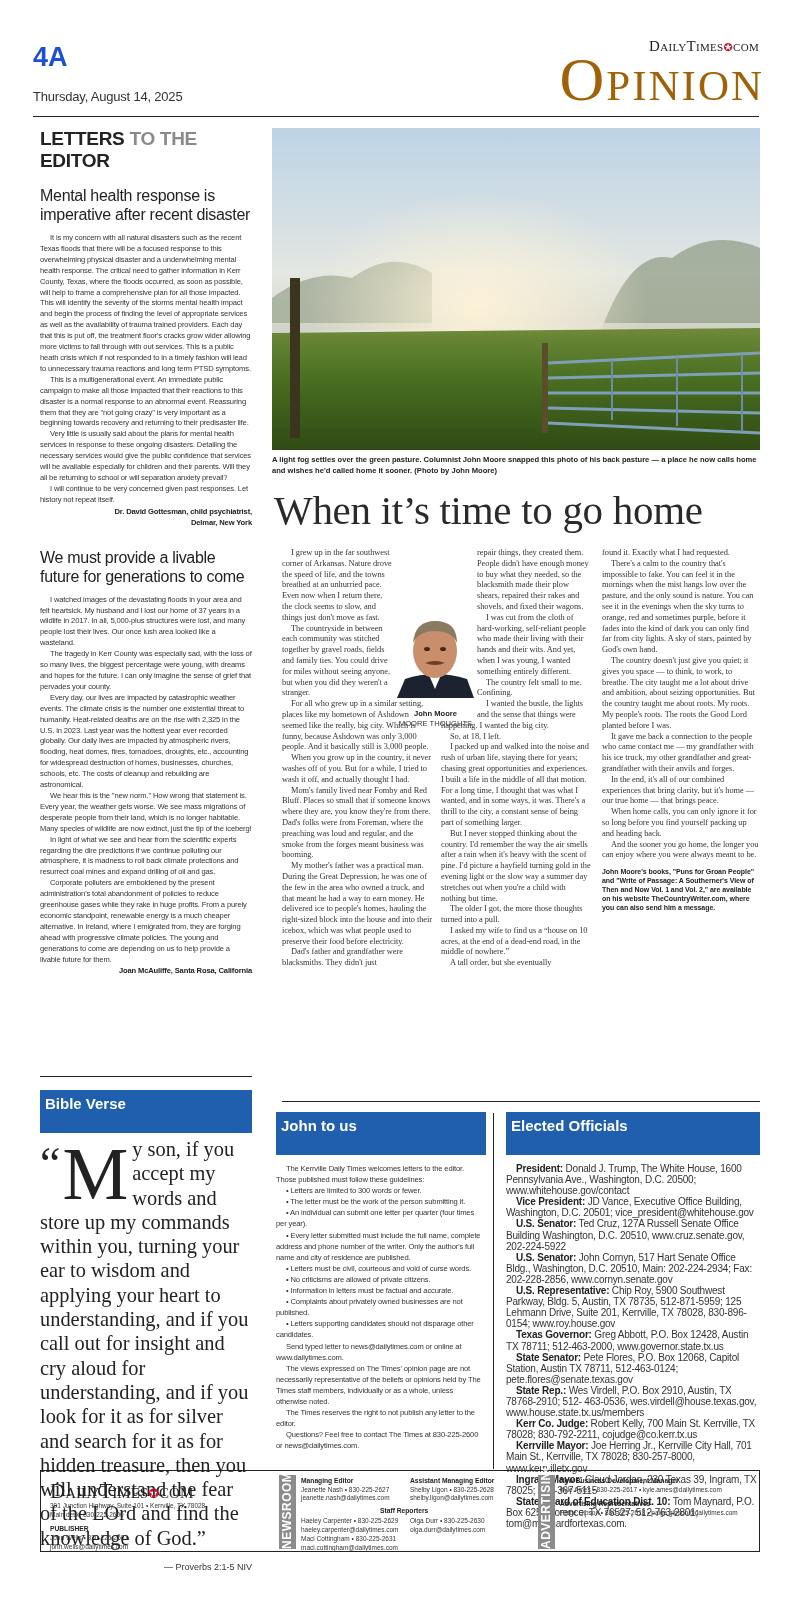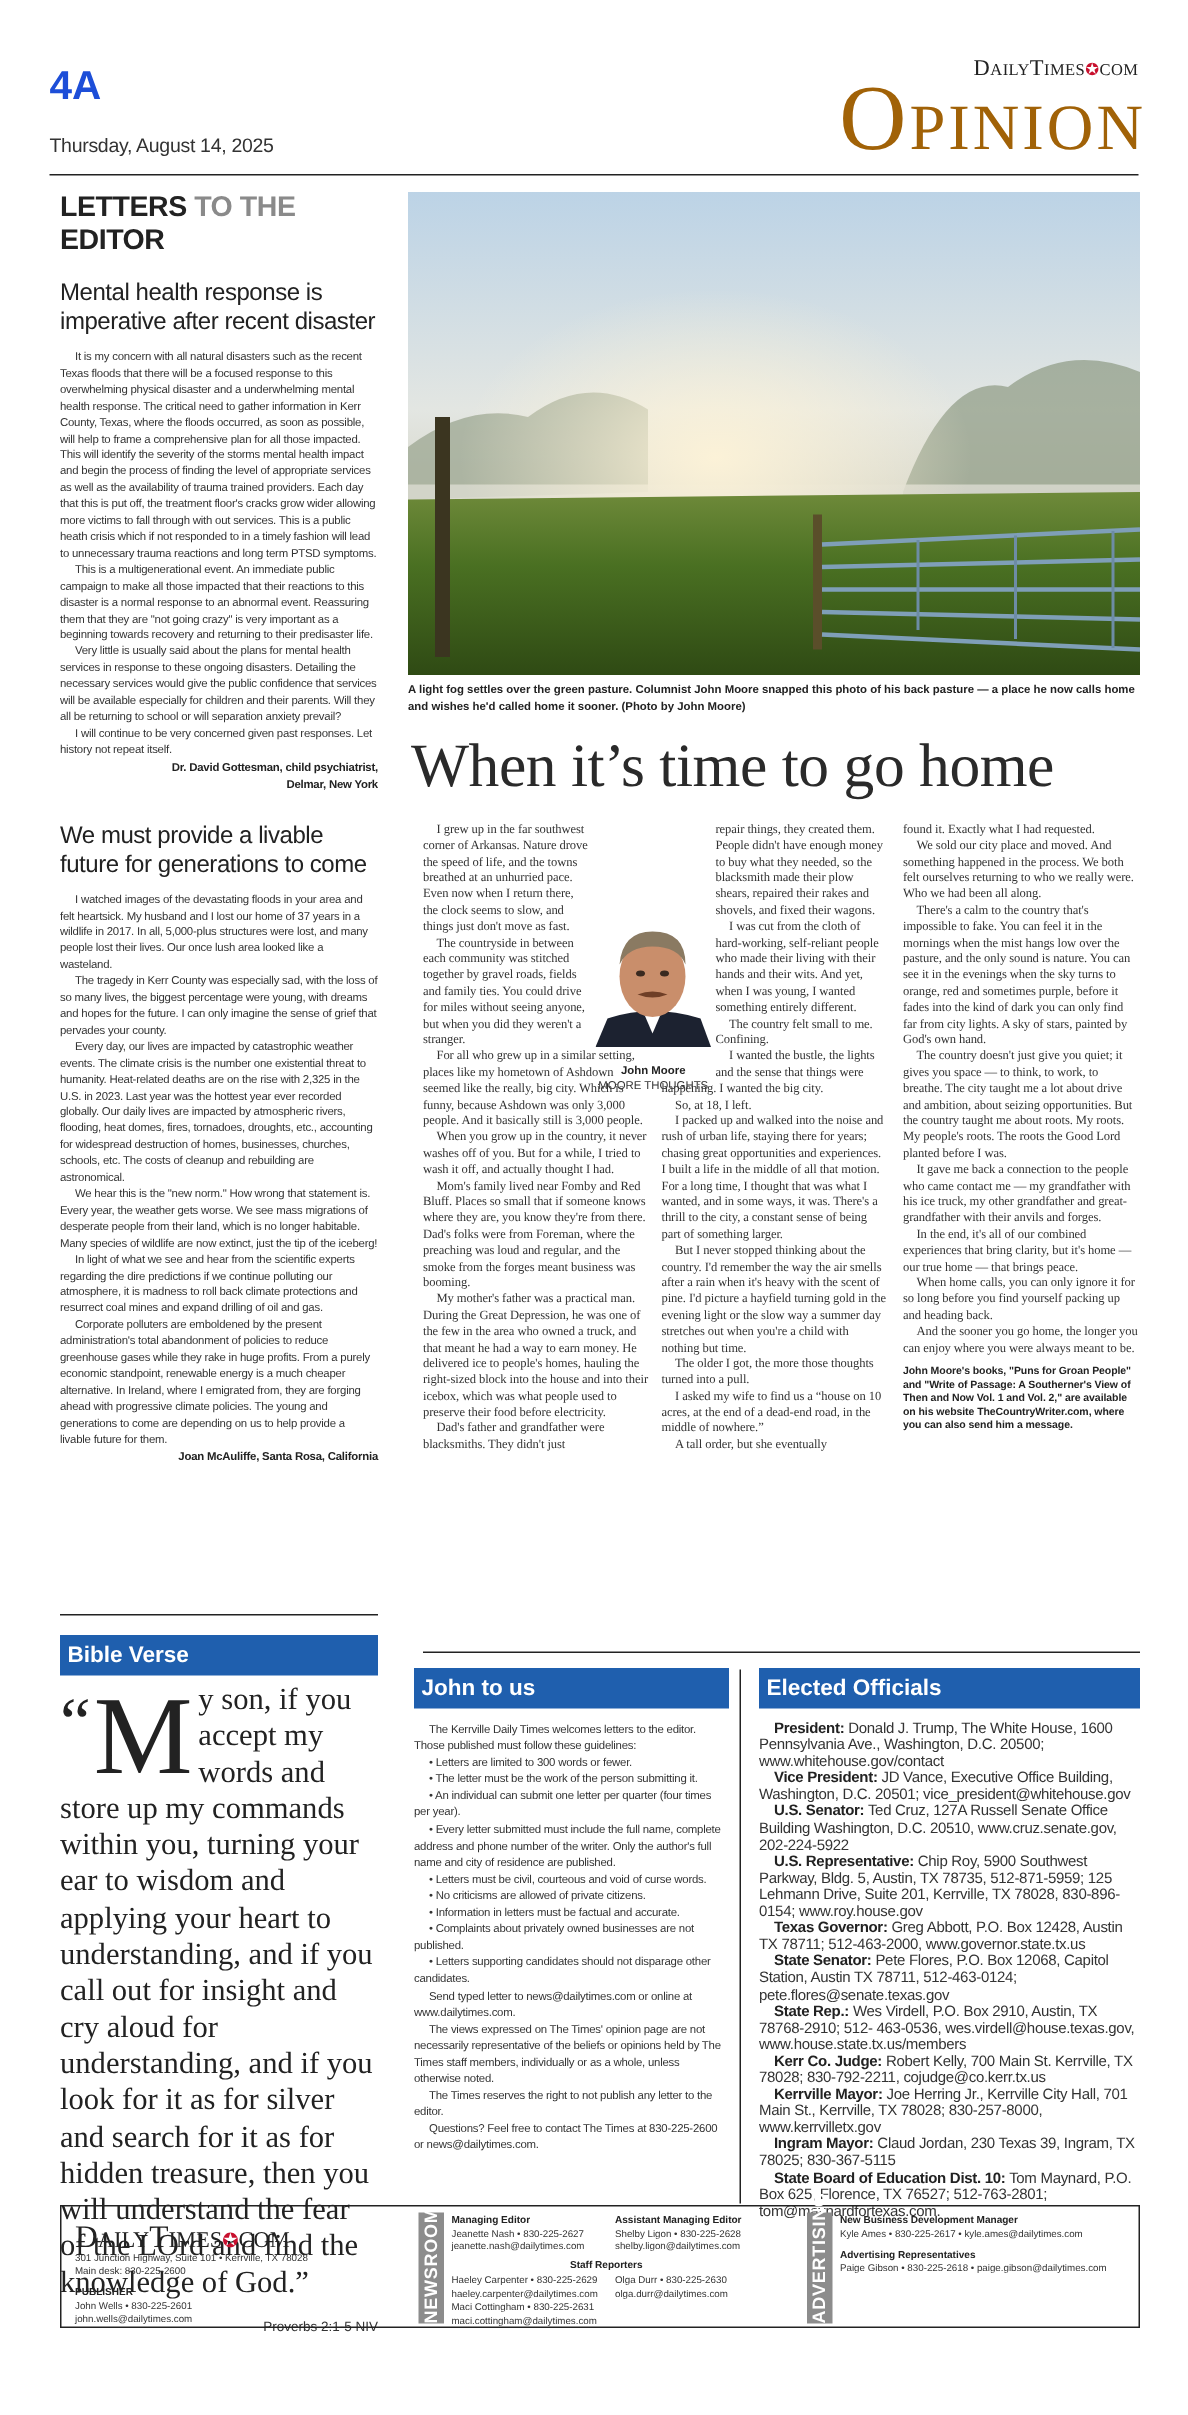--- a/index.html
+++ b/index.html
@@ -13,21 +13,21 @@
 .rule-top{left:33px;right:33px;top:116px;height:1px;background:#222}
 
 .leftcol{left:40px;top:128px;width:212px}
 .lte-title{font-weight:bold;font-size:19px;letter-spacing:-0.3px;color:#222}
 .lte-title .gray{color:#8a8a8a}
 .letter-head{font-size:16px;line-height:19px;color:#222;margin-top:14px;letter-spacing:-0.3px}
 .letter-body{font-size:7.6px;line-height:10.9px;color:#333;margin-top:9px;letter-spacing:-0.15px}
 .letter-body p{text-indent:10px}
 .sig{text-align:right;font-weight:bold;font-size:7.6px;line-height:11px;color:#222}
 .hr-left{left:40px;top:1076px;width:212px;height:1px;background:#222}
-.sect-bar{background:#1f5fae;color:#fff;font-weight:bold;font-size:15px;height:27px;line-height:27px;padding-left:5px}
+.sect-bar{background:#1f5fae;color:#fff;font-weight:bold;font-size:15px;height:43px;line-height:27px;padding-left:5px}
 .bible-wrap{left:40px;top:1090px;width:212px}
 .bible{font-family:"Liberation Serif",serif;font-size:20.4px;line-height:24.3px;color:#222;margin-top:4px}
 .bible .quote{font-size:46px;float:left;line-height:50px;margin-right:2px;margin-top:2px}
 .bible .drop{font-size:74px;float:left;line-height:66px;margin-right:4px;margin-top:4px}
 .bible-ref{text-align:right;font-size:9px;color:#333;margin-top:12px}
 
 .photo{left:272px;top:128px;width:488px;height:322px;overflow:hidden}
 .caption{left:272px;top:455px;width:488px;font-weight:bold;font-size:7.6px;line-height:10.5px;color:#222}
 .headline{left:274px;top:486px;font-family:"Liberation Serif",serif;font-size:41px;color:#2a2a2a;letter-spacing:-0.3px;white-space:nowrap}
 .col{font-family:"Liberation Serif",serif;font-size:8.4px;line-height:10.8px;color:#333;letter-spacing:-0.05px}
@@ -168,21 +168,20 @@
     <p>So, at 18, I left.</p>
     <p>I packed up and walked into the noise and rush of urban life, staying there for years; chasing great opportunities and experiences. I built a life in the middle of all that motion. For a long time, I thought that was what I wanted, and in some ways, it was. There's a thrill to the city, a constant sense of being part of something larger.</p>
     <p>But I never stopped thinking about the country. I'd remember the way the air smells after a rain when it's heavy with the scent of pine. I'd picture a hayfield turning gold in the evening light or the slow way a summer day stretches out when you're a child with nothing but time.</p>
     <p>The older I got, the more those thoughts turned into a pull.</p>
     <p>I asked my wife to find us a “house on 10 acres, at the end of a dead-end road, in the middle of nowhere.”</p>
     <p>A tall order, but she eventually</p>
   </div>
 <div class="abs col col3">
   <div id="col3">
       <p style="text-indent: 0px;">found it. Exactly what I had requested.</p>
-      <p>We sold our city place and moved. And something happened in the process. We both felt ourselves returning to who we really were. Who we had been all along.</p>
       <p>There's a calm to the country that's impossible to fake. You can feel it in the mornings when the mist hangs low over the pasture, and the only sound is nature. You can see it in the evenings when the sky turns to orange, red and sometimes purple, before it fades into the kind of dark you can only find far from city lights. A sky of stars, painted by God's own hand.</p>
       <p>The country doesn't just give you quiet; it gives you space — to think, to work, to breathe. The city taught me a lot about drive and ambition, about seizing opportunities. But the country taught me about roots. My roots. My people's roots. The roots the Good Lord planted before I was.</p>
       <p>It gave me back a connection to the people who came contact me — my grandfather with his ice truck, my other grandfather and great-grandfather with their anvils and forges.</p>
       <p>In the end, it's all of our combined experiences that bring clarity, but it's home — our true home — that brings peace.</p>
       <p>When home calls, you can only ignore it for so long before you find yourself packing up and heading back.</p>
       <p>And the sooner you go home, the longer you can enjoy where you were always meant to be.</p>
     </div>
   <div class="bio">John Moore's books, "Puns for Groan People" and "Write of Passage: A Southerner's View of Then and Now Vol. 1 and Vol. 2," are available on his website TheCountryWriter.com, where you can also send him a message.</div>
 </div>
 
@@ -223,20 +222,21 @@
       <p>Questions? Feel free to contact The Times at 830-225-2600 or news@dailytimes.com.</p>
     </div>
 </div>
 
 <div class="abs off-wrap">
   <div class="sect-bar">Elected Officials</div>
   <div class="off-text" id="off-list">
       <p><b>President:</b> <span>Donald J. Trump, The White House, 1600 Pennsylvania Ave., Washington, D.C. 20500; www.whitehouse.gov/contact</span></p>
       <p><b>Vice President:</b> <span>JD Vance, Executive Office Building, Washington, D.C. 20501; vice_president@whitehouse.gov</span></p>
       <p><b>U.S. Senator:</b> <span>Ted Cruz, 127A Russell Senate Office Building Washington, D.C. 20510, www.cruz.senate.gov, 202-224-5922</span></p>
+      <p><b>U.S. Senator:</b> <span>John Cornyn, 517 Hart Senate Office Bldg., Washington, D.C. 20510, Main: 202-224-2934; Fax: 202-228-2856, www.cornyn.senate.gov</span></p>
       <p><b>U.S. Representative:</b> <span>Chip Roy, 5900 Southwest Parkway, Bldg. 5, Austin, TX 78735, 512-871-5959; 125 Lehmann Drive, Suite 201, Kerrville, TX 78028, 830-896-0154; www.roy.house.gov</span></p>
       <p><b>Texas Governor:</b> <span>Greg Abbott, P.O. Box 12428, Austin TX 78711; 512-463-2000, www.governor.state.tx.us</span></p>
       <p><b>State Senator:</b> <span>Pete Flores, P.O. Box 12068, Capitol Station, Austin TX 78711, 512-463-0124; pete.flores@senate.texas.gov</span></p>
       <p><b>State Rep.:</b> <span>Wes Virdell, P.O. Box 2910, Austin, TX 78768-2910; 512- 463-0536, wes.virdell@house.texas.gov, www.house.state.tx.us/members</span></p>
       <p><b>Kerr Co. Judge:</b> <span>Robert Kelly, 700 Main St. Kerrville, TX 78028; 830-792-2211, cojudge@co.kerr.tx.us</span></p>
       <p><b>Kerrville Mayor:</b> <span>Joe Herring Jr., Kerrville City Hall, 701 Main St., Kerrville, TX 78028; 830-257-8000, www.kerrvilletx.gov</span></p>
       <p><b>Ingram Mayor:</b> <span>Claud Jordan, 230 Texas 39, Ingram, TX 78025; 830-367-5115</span></p>
       <p><b>State Board of Education Dist. 10:</b> <span>Tom Maynard, P.O. Box 625, Florence, TX 76527; 512-763-2801; tom@maynardfortexas.com.</span></p>
     </div>
 </div>

